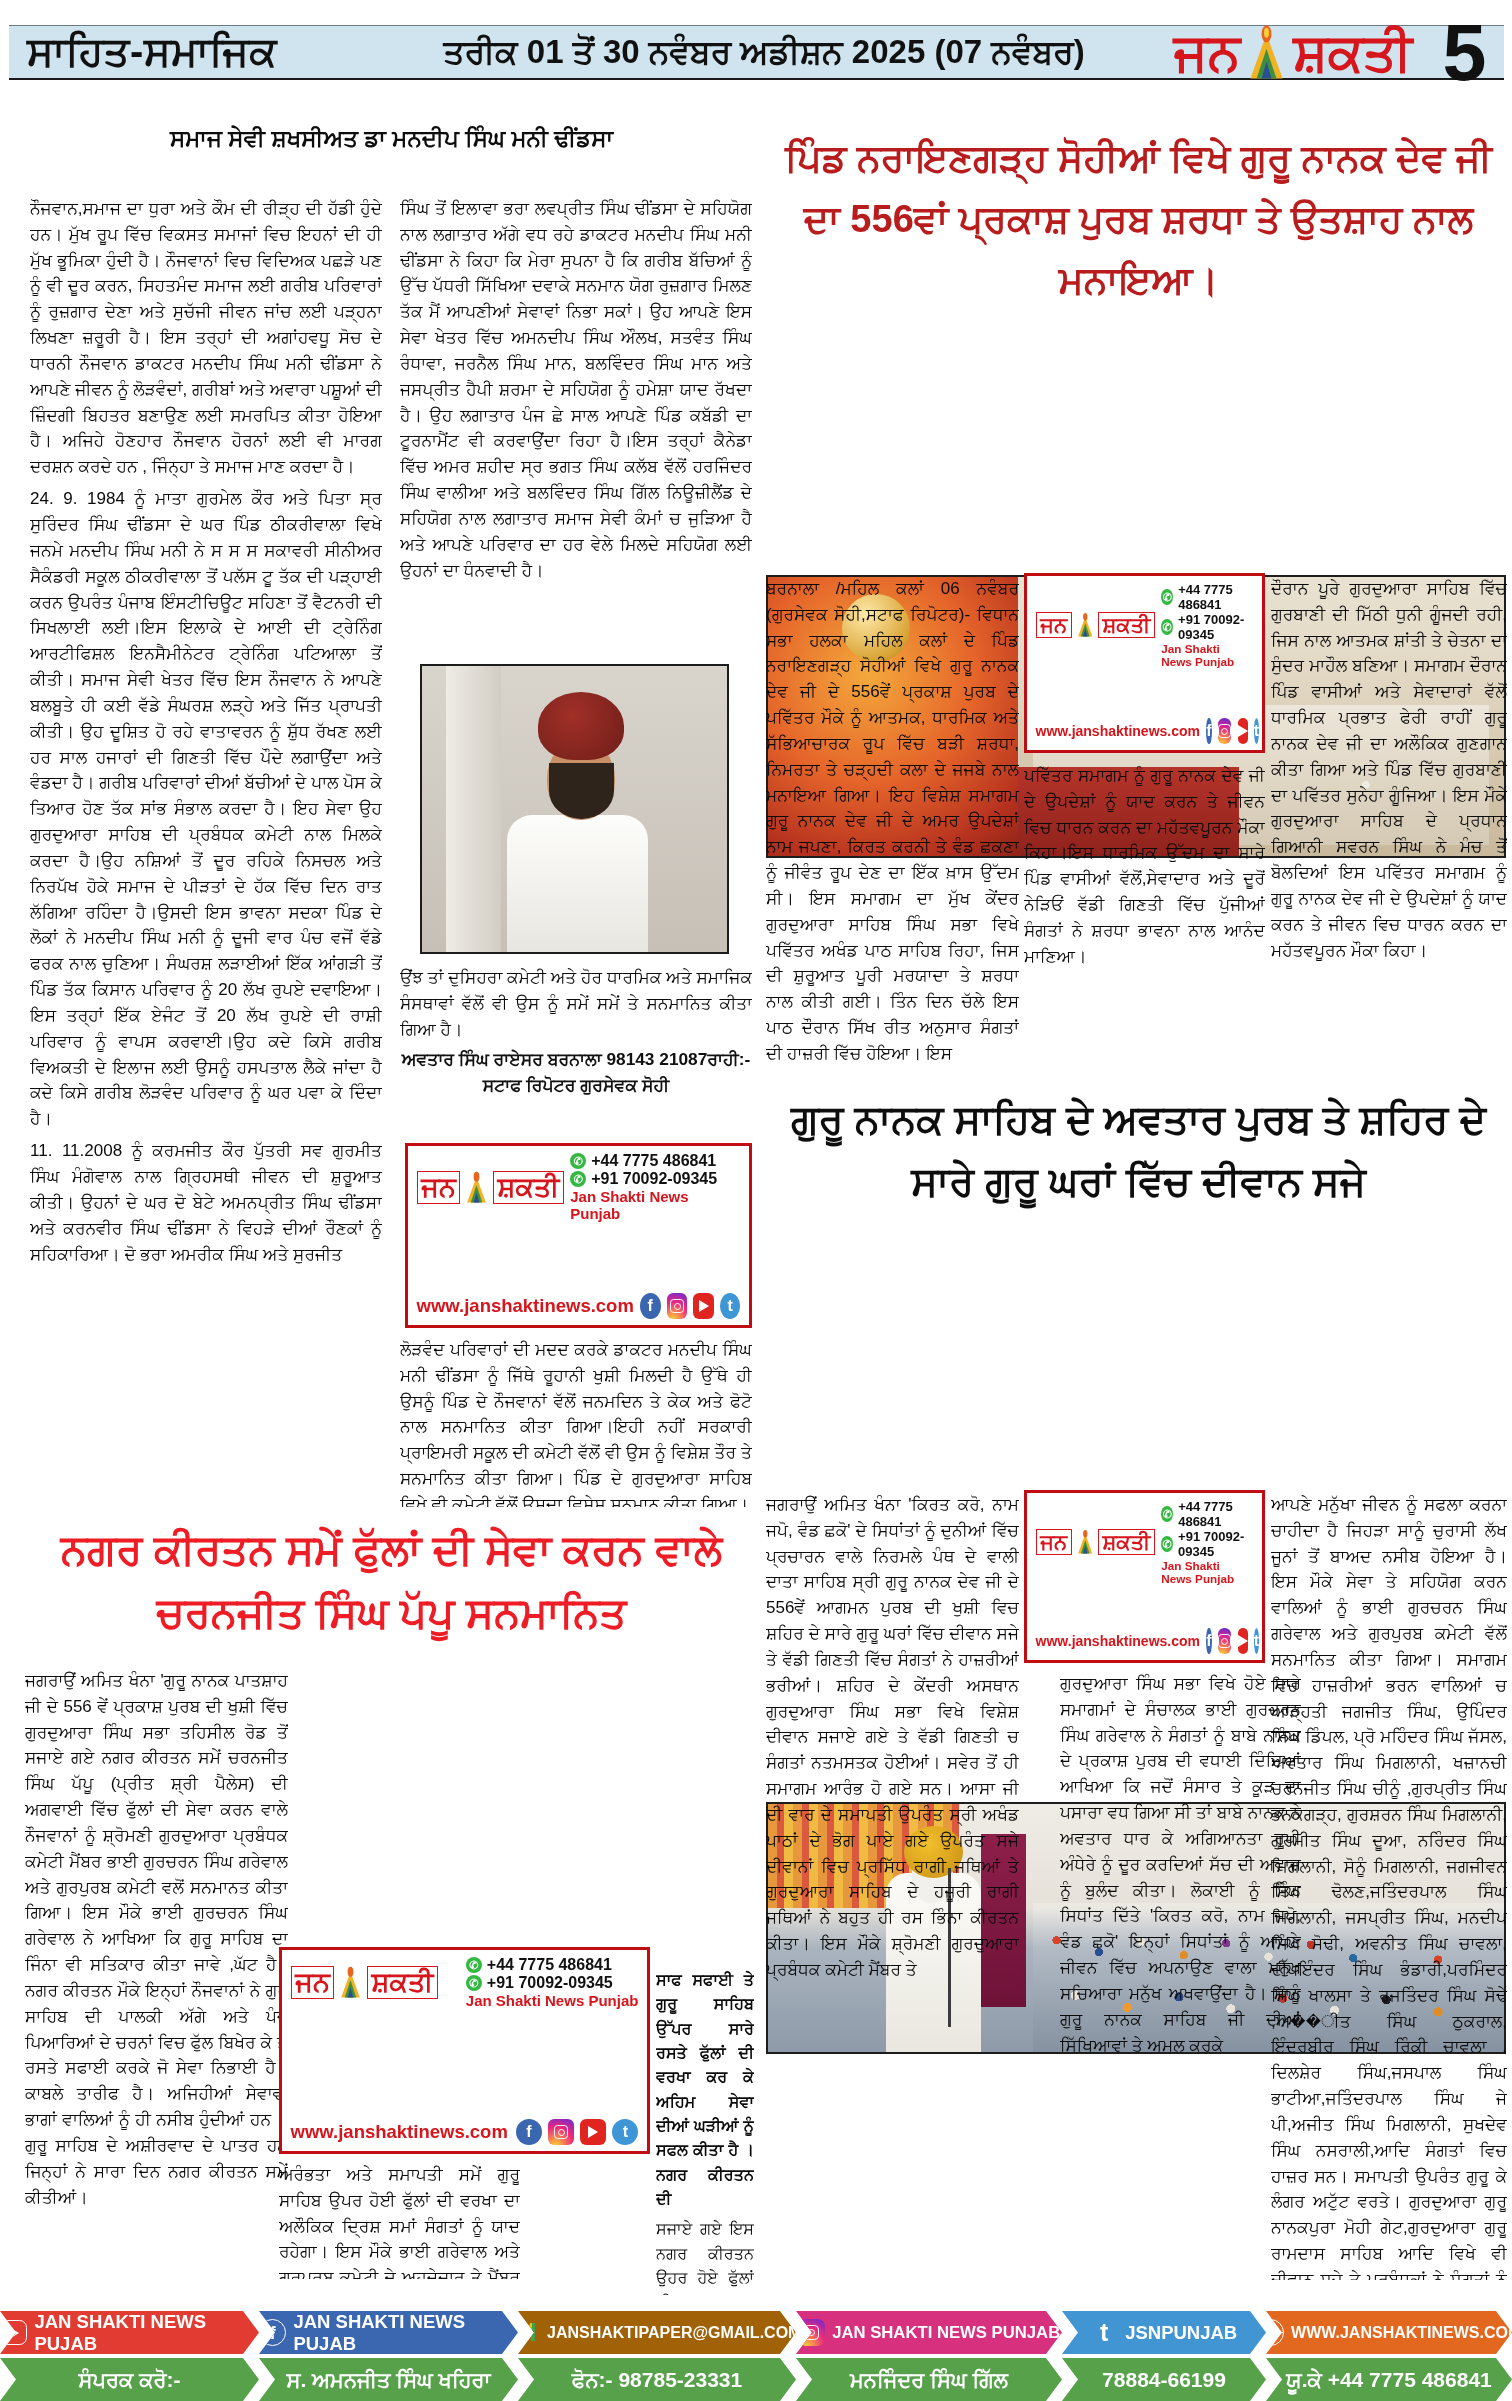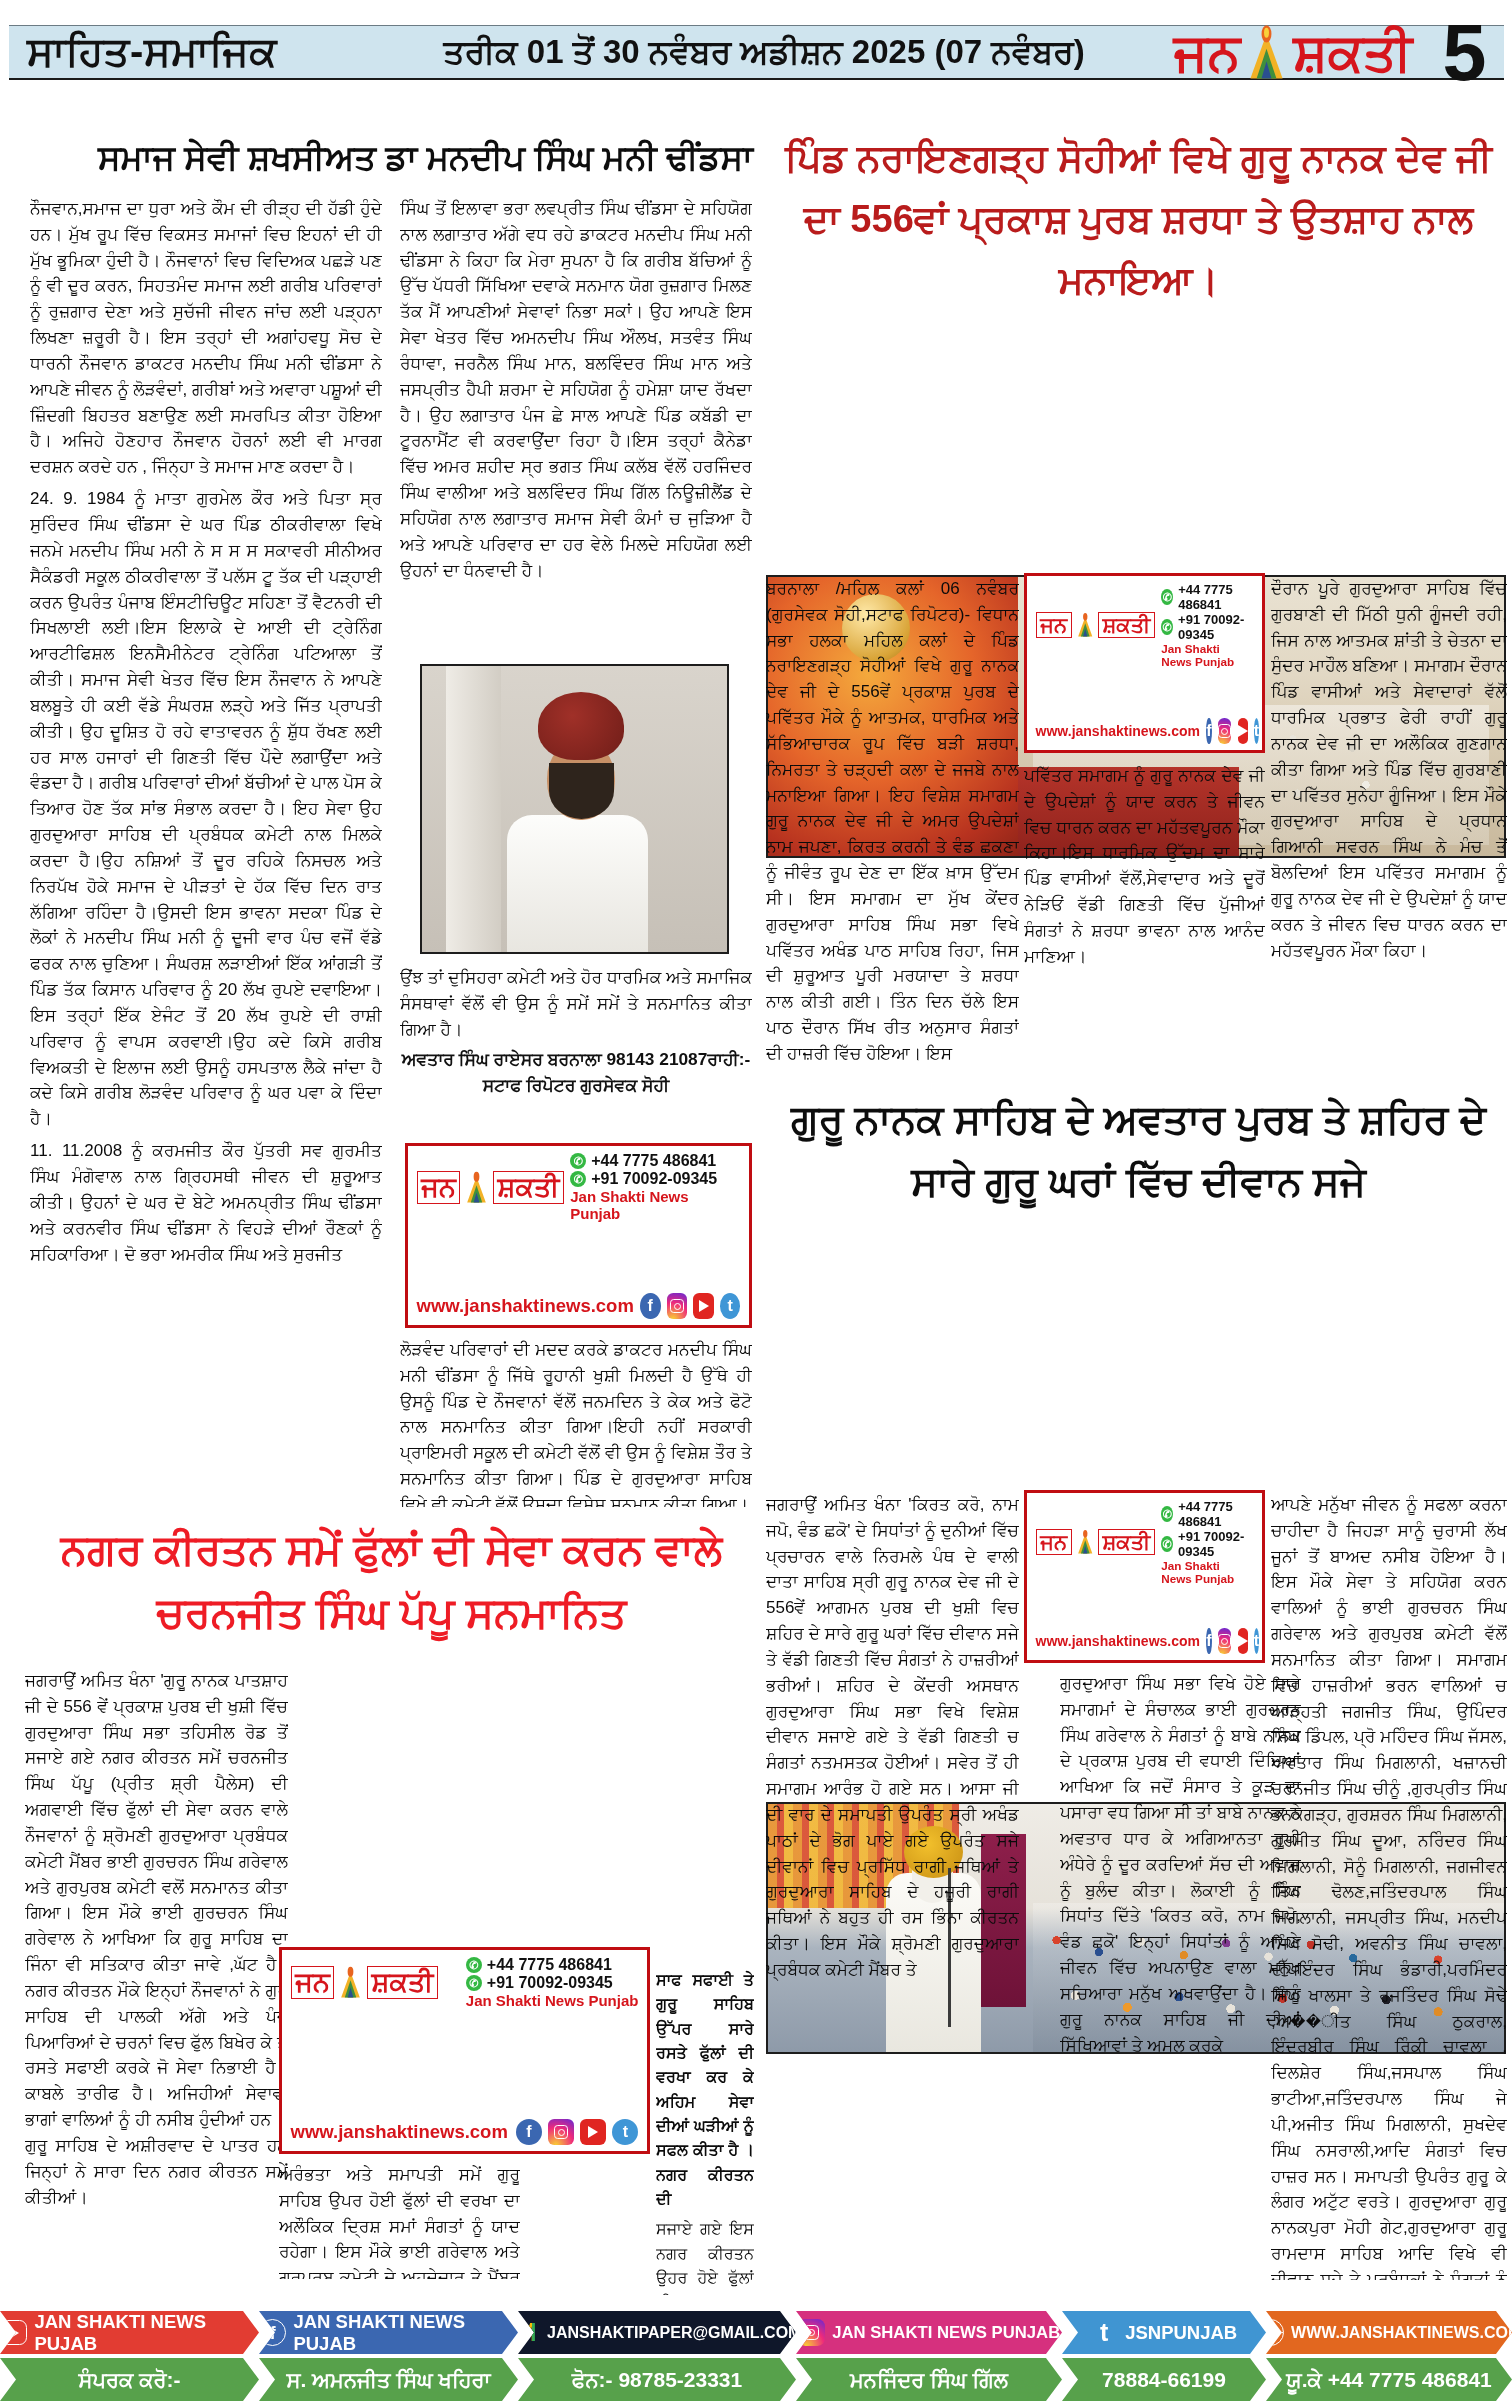--- a/index.html
+++ b/index.html
@@ -12,21 +12,21 @@
   #section-title { font-size:40px; font-weight:bold; letter-spacing:0.6px; padding-left:18.5px; width:346px; }
   #edition-date { font-size:33px; font-weight:bold; text-align:center; flex:1; }
   #masthead { display:flex; align-items:center; gap:5px; padding-right:6.2px; }
   #masthead .brand { font-size:52px; font-weight:bold; color:#d6151c; line-height:1; }
   #page-no-wrap { display:flex; align-items:center; height:100%; }
   #page-no-divider { width:3.1px; height:100%; background:#111; margin:0 8.6px 0 13.6px; }
   #page-number { font-size:79px; font-weight:bold; line-height:1; padding-right:11px; }
 
   
   .headline { font-weight:bold; text-align:center; line-height:1.28; }
-  #art1-title { left:30px; top:136px; width:723px; height:62px; font-size:34px; color:#0d0d0d;text-align:right; }
+  #art1-title { left:30px; top:124px; width:723px; height:62px; font-size:23px; color:#0d0d0d; }
   #art2-title { left:771px; top:128px; width:735px; height:153px; font-size:38px; color:#b91c1c; line-height:1.6; }
   #art3-title { left:771px; top:1088px; width:735px; height:136px; font-size:40px; color:#0d0d0d; line-height:1.55; }
   #art4-title { left:30px; top:1518px; width:723px; height:133px; font-size:42px; color:#ee1c25; line-height:1.5; }
 
   
   .col { font-size:17px; line-height:1.52; text-align:justify; overflow:hidden; color:#0b0b0b; }
   .col p { margin-bottom:6.2px; }
   .byline { font-weight:bold; text-align:center; font-size:17.3px; line-height:1.5; }
   .boldlead { font-weight:bold; }
 
@@ -414,21 +414,21 @@
           </span>
         </span>
       <span>JAN SHAKTI NEWS PUJAB</span>
     </div>
     <div class="chev top" style="width:259px; background:#3b67b1;">
       <span class="fico">
           <span class="fb-badge">f</span>
         </span>
       <span>JAN SHAKTI NEWS PUJAB</span>
     </div>
-    <div class="chev top" style="width:278px; background:#0f172a;">
+    <div class="chev top" style="width:278px; background:#a16207;">
       <span class="fico">
           <span class="gm-badge">M</span>
         </span>
       <span style="font-size:16px;">JANSHAKTIPAPER@GMAIL.COM</span>
     </div>
     <div class="chev top" style="width:266px; background:#d6307e;">
       <span class="fico">
           <span class="ig-badge">
             <span class="cam"></span>
           </span>

